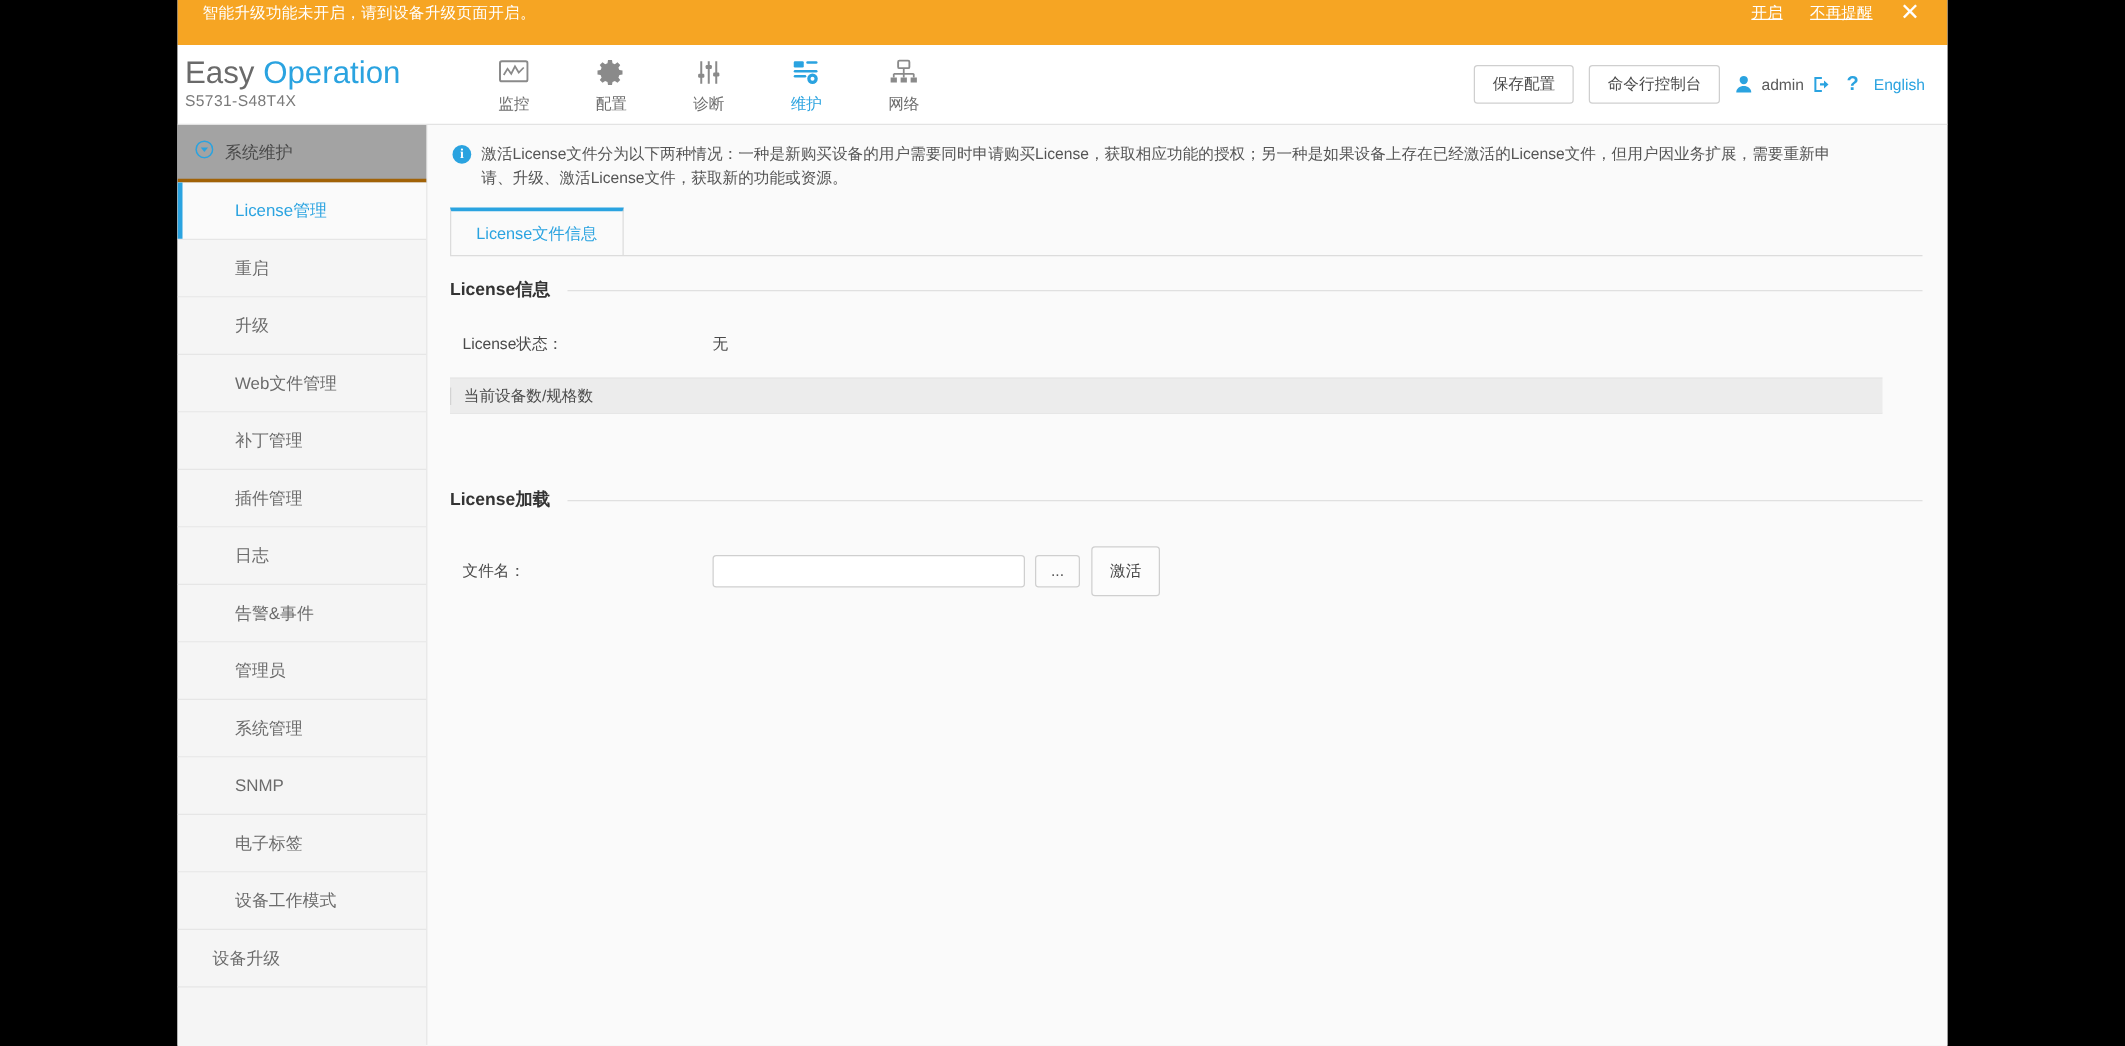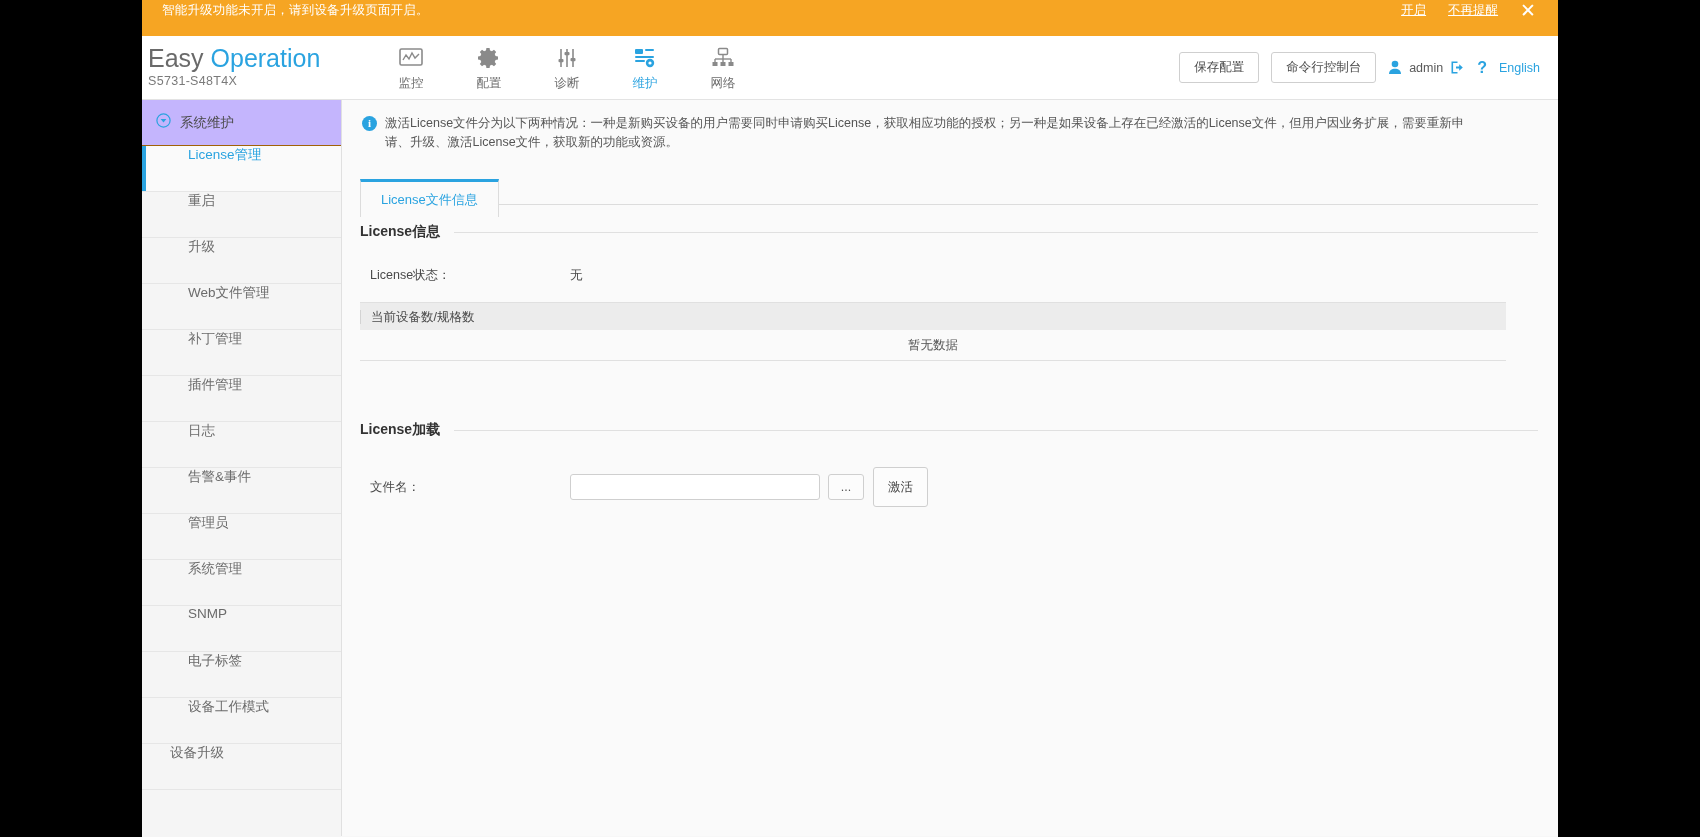--- a/index.html
+++ b/index.html
@@ -78,26 +78,26 @@
   
   .body-wrap { display: flex; height: calc(837px - 36px - 65px); }
   .sidebar {
     width: 200px; flex: 0 0 200px;
     background: #f5f5f5;
     border-right: 1px solid #e0e0e0;
   }
   .side-group {
     height: 46px; display: flex; align-items: center;
     padding-left: 14px; gap: 9px;
-    border-bottom: 1px solid #a16207;
-    background: #c4b5fd; cursor: pointer;
+    border-bottom: 3px solid #a16207;
+    background: #a3a3a3; cursor: pointer;
   }
   .side-group-label { font-size: 13.5px; color: #4a4a4a; }
   .side-item {
-    height: 46px; display: flex; align-items: flex-start;
+    height: 46px; display: flex; align-items: center;
     padding-left: 46px;
     border-bottom: 1px solid #e6e6e6;
     font-size: 13.5px; color: #6b6b6b;
     background: #f5f5f5; cursor: pointer;
     position: relative;
   }
   .side-item.active {
     color: #2aa3e0; background: #fafafa;
   }
   .side-item.active::before {
@@ -130,21 +130,21 @@
     display: flex; border-bottom: 1px solid #dcdcdc;
     margin-top: 6px;
   }
   .tab {
     padding: 9px 20px 8px 20px;
     font-size: 13px; color: #2aa3e0;
     background: #fafafa;
     border: 1px solid #dcdcdc;
     border-bottom: none;
     border-top: 3px solid #2aa3e0;
-    position: relative; top: 13px;
+    position: relative; top: 0;
     cursor: pointer;
   }
   .section {
     margin-top: 18px;
   }
   .section-head {
     display: flex; align-items: center; gap: 14px;
   }
   .section-title {
     font-size: 14px; font-weight: 700; color: #333;
@@ -391,21 +391,20 @@
 
         <div class="field-row">
           <span class="field-label">License状态：</span>
           <span class="field-value">无</span>
         </div>
 
         <div class="table">
           <div class="thead">
             <div class="th c2">当前设备数/规格数</div>
           </div>
-          <div class="tbody-empty">暂无数据</div>
         </div>
       </div>
 
       <div class="section" style="margin-top:60px">
         <div class="section-head">
           <span class="section-title">License加载</span>
           <span class="section-rule"></span>
         </div>
 
         <div class="file-row">

